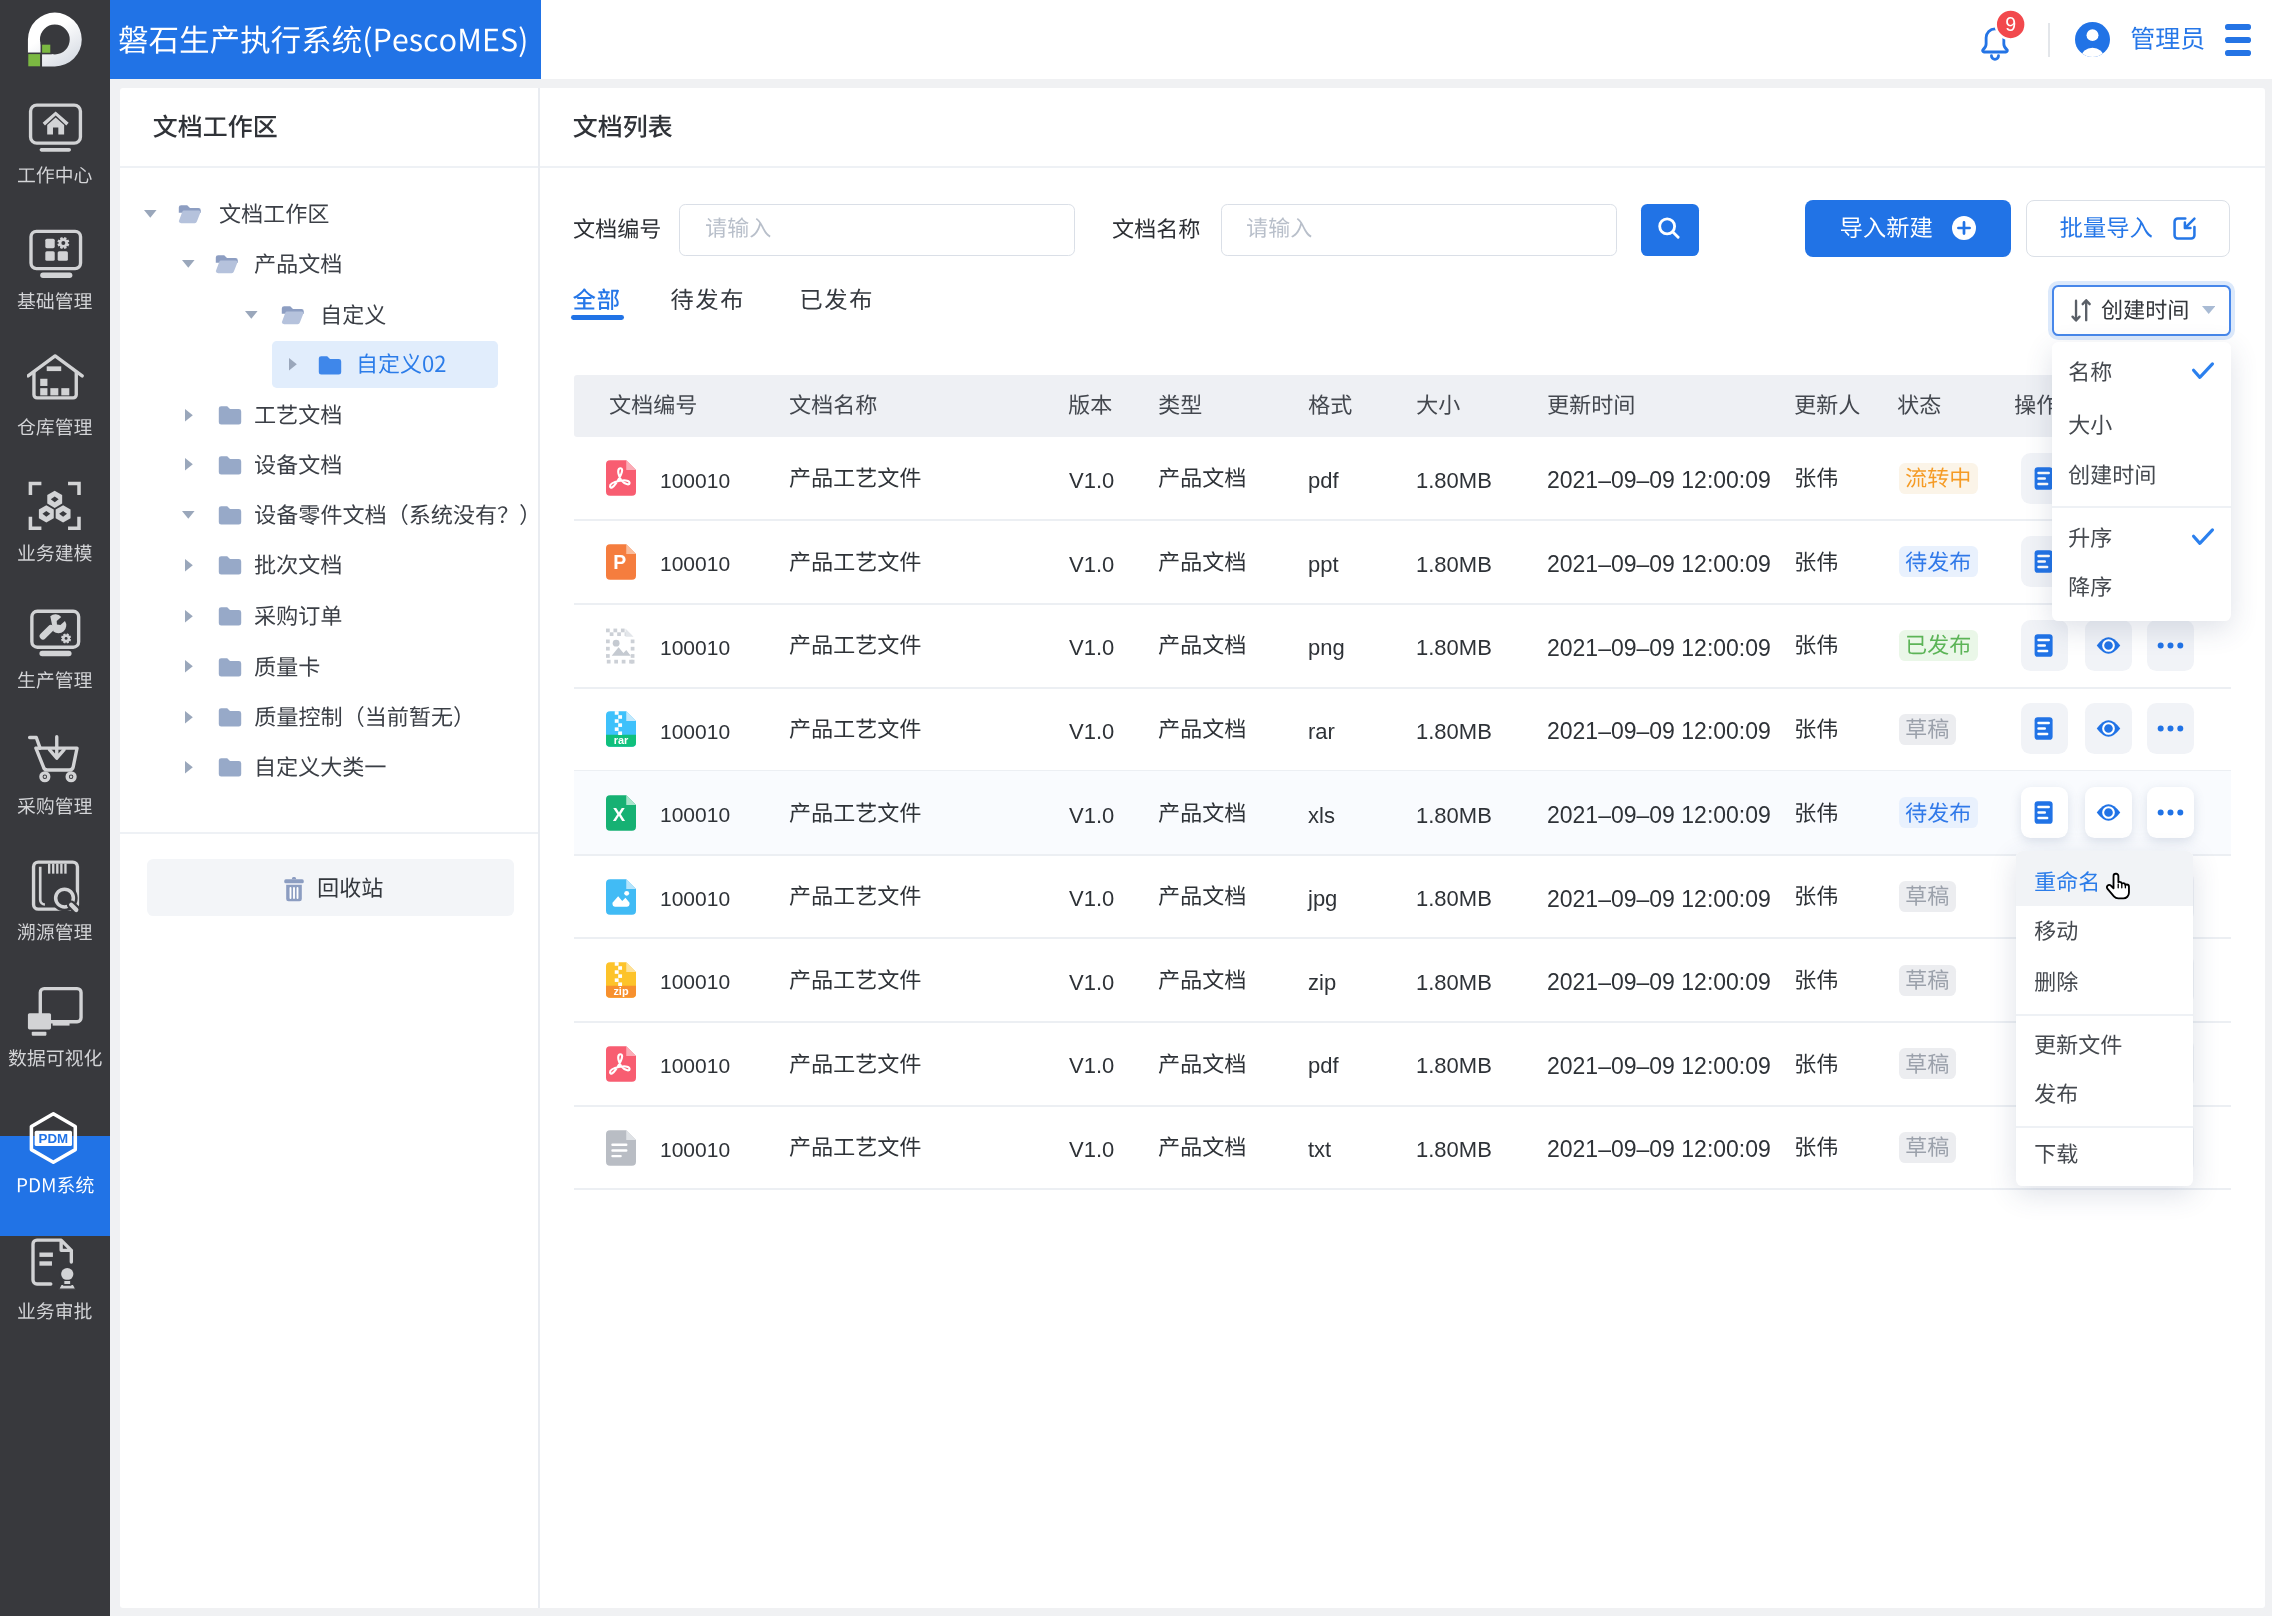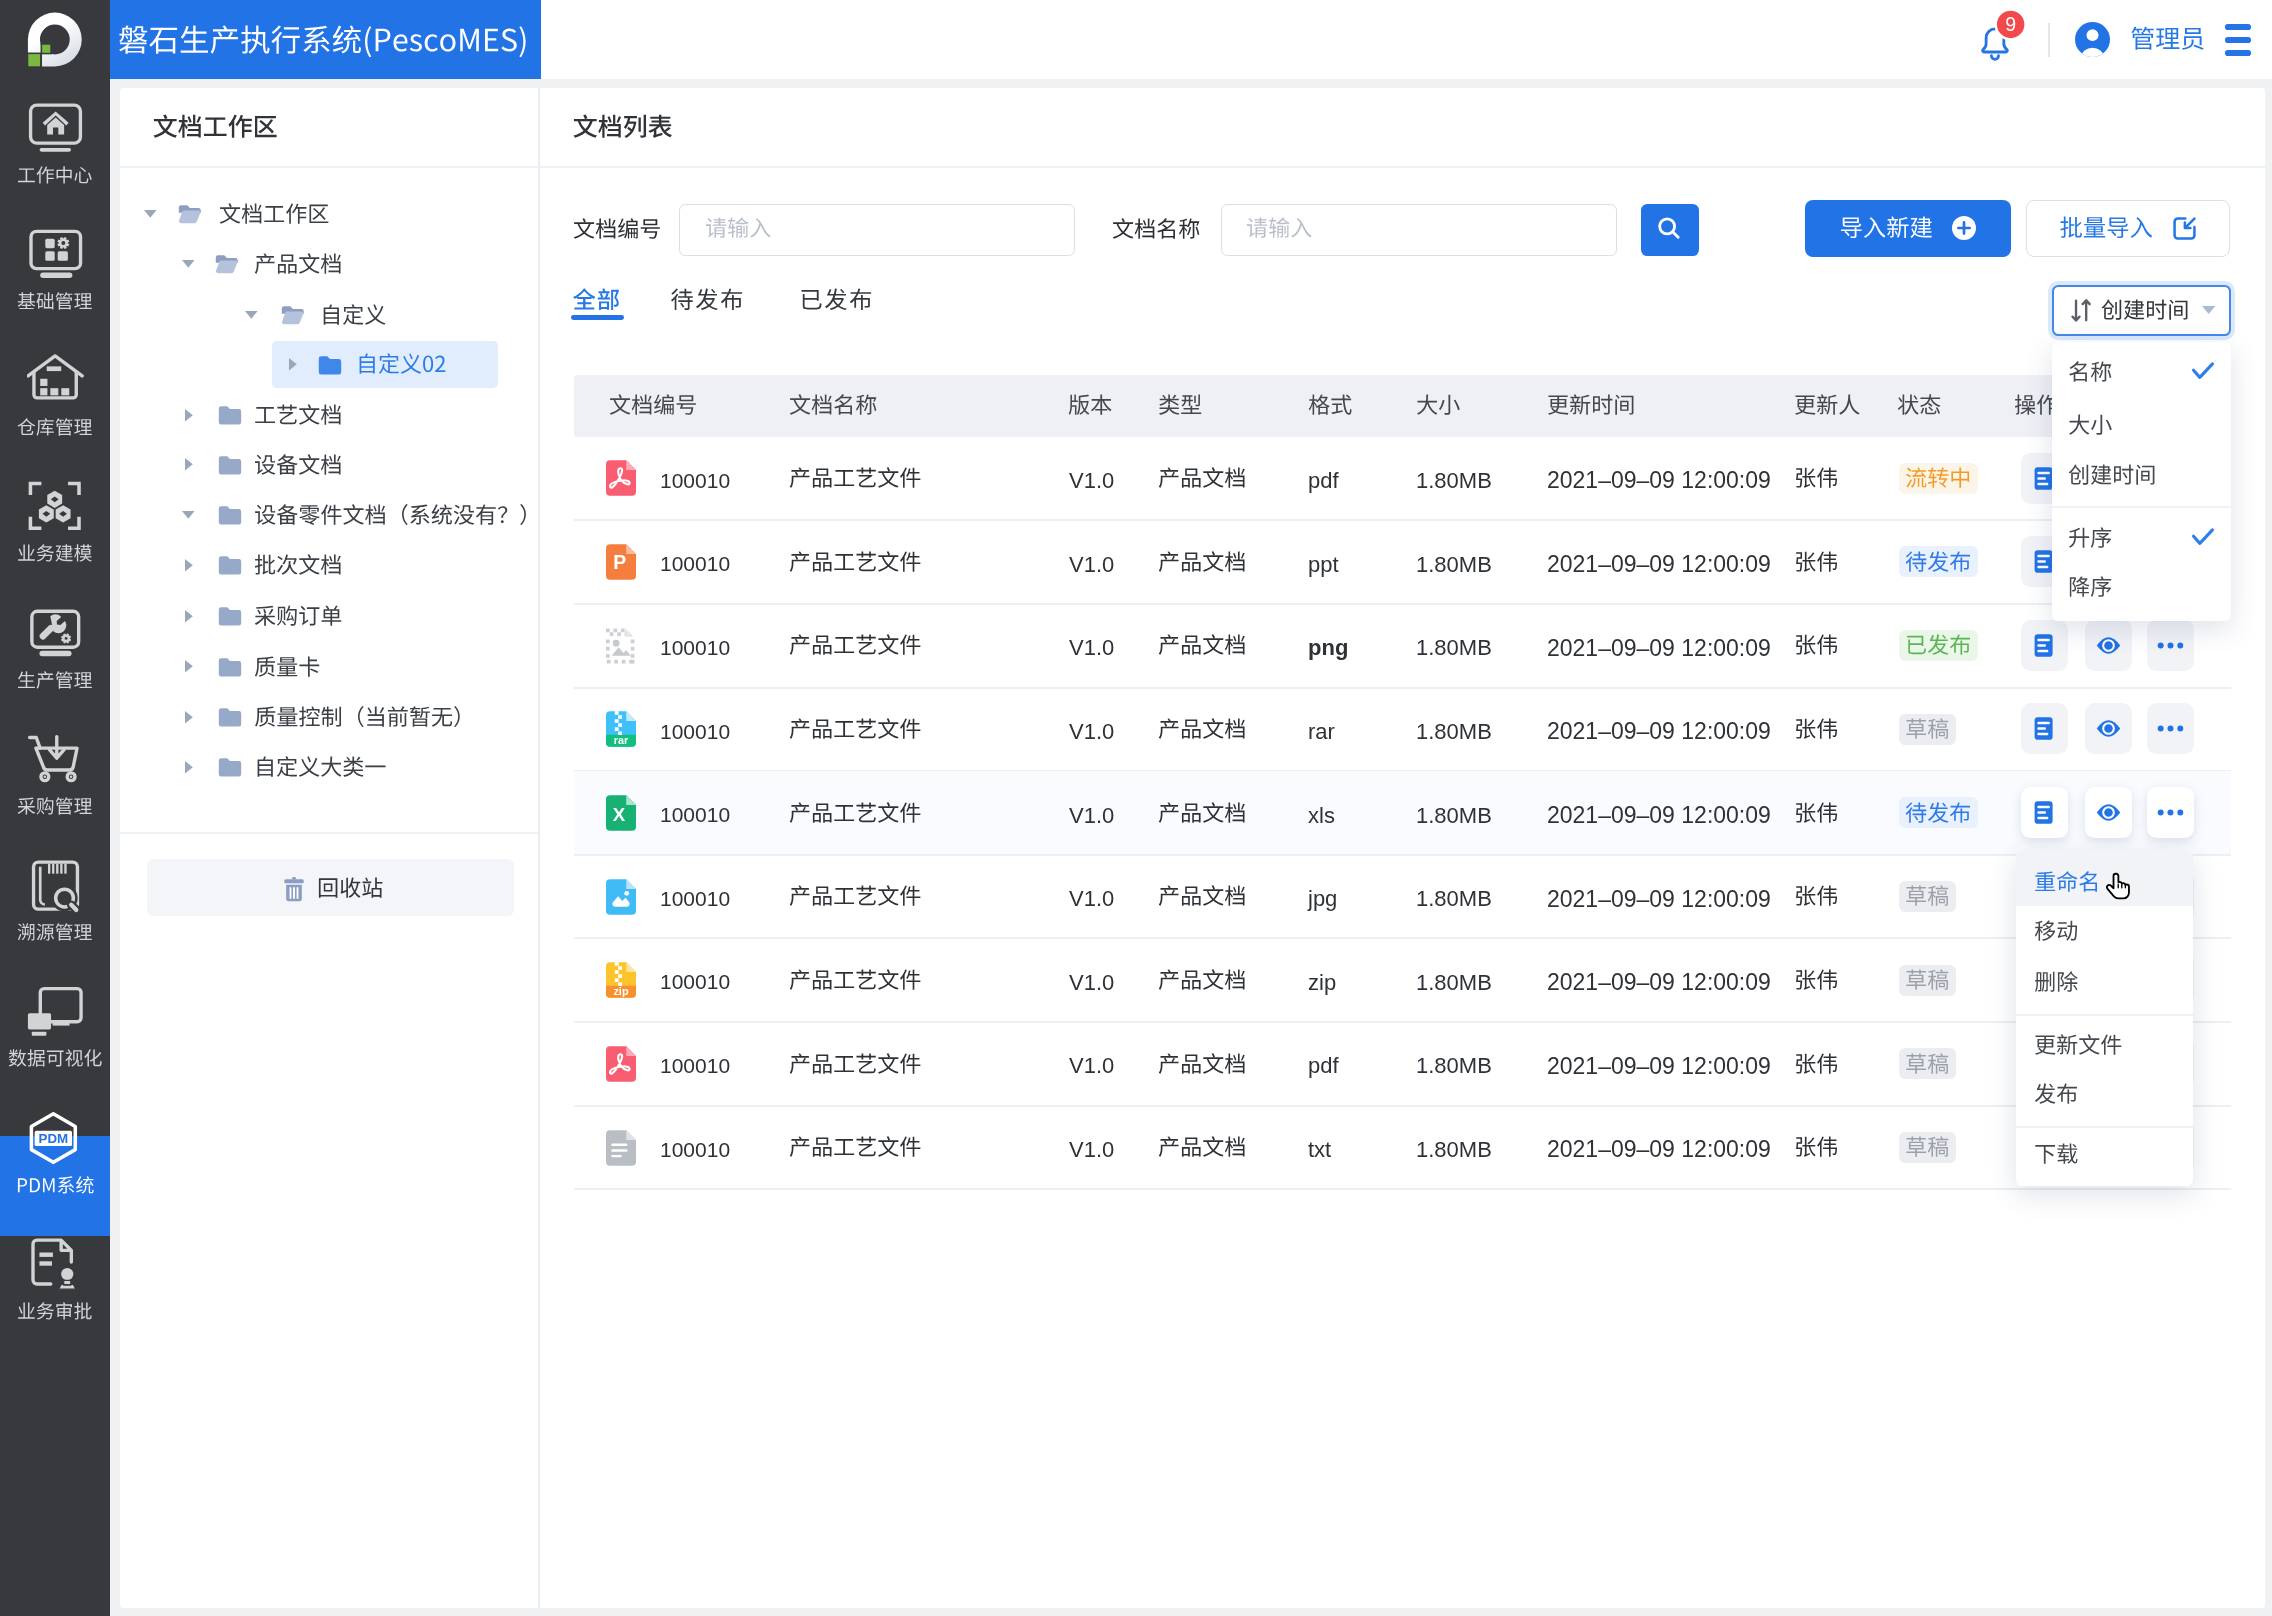--- a/index.html
+++ b/index.html
@@ -1048,21 +1048,21 @@
 <svg class="tr" style="left:1158px;top:632px;width:90px;height:26.5px;" viewBox="0 0 114 33.6">
     <g fill="#2e3237">
       <g transform="translate(0,26.6) scale(0.028)">
         <use href="#r4ea7" x="0"></use>
         <use href="#r54c1" x="1000"></use>
         <use href="#r6587" x="2000"></use>
         <use href="#r6863" x="3000"></use>
       </g>
     </g>
   </svg>
-<span style="left:1308px;top:635px;font-size:22px;color:#2e3237;font-weight:700;z-index:2;">png</span>
+<span style="left:1308px;top:635px;font-size:22px;color:#2e3237;font-weight:400;z-index:2;">png</span>
 <span style="left:1416px;top:635px;font-size:22px;color:#2e3237;font-weight:400;z-index:2;">1.80MB</span>
 <span style="left:1547px;top:635px;font-size:23px;color:#2e3237;font-weight:400;z-index:2;">2021–09–09 12:00:09</span>
 <svg class="tr" style="left:1794px;top:632px;width:46px;height:26.5px;" viewBox="0 0 58 33.6">
     <g fill="#2e3237">
       <g transform="translate(0,26.6) scale(0.028)">
         <use href="#r5f20" x="0"></use>
         <use href="#r4f1f" x="1000"></use>
       </g>
     </g>
   </svg>

